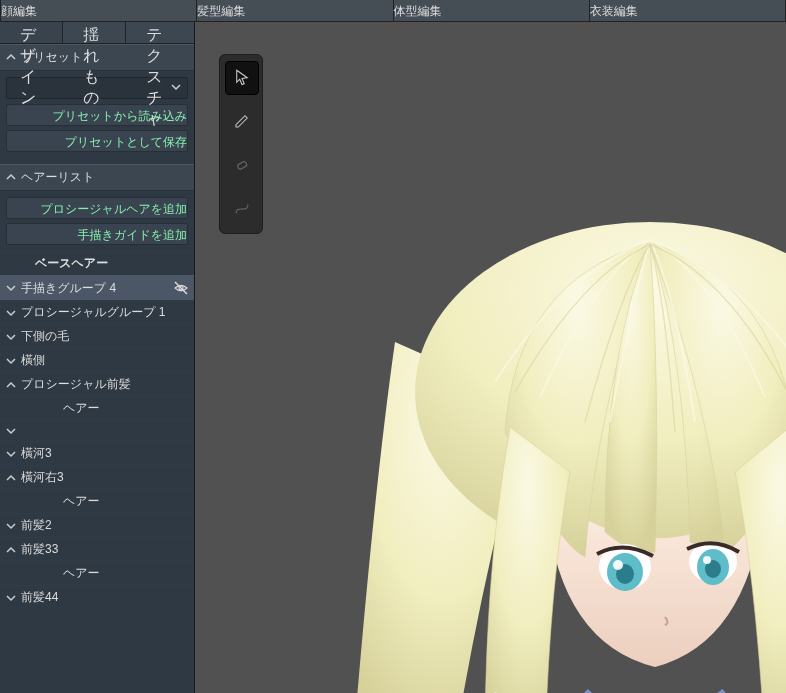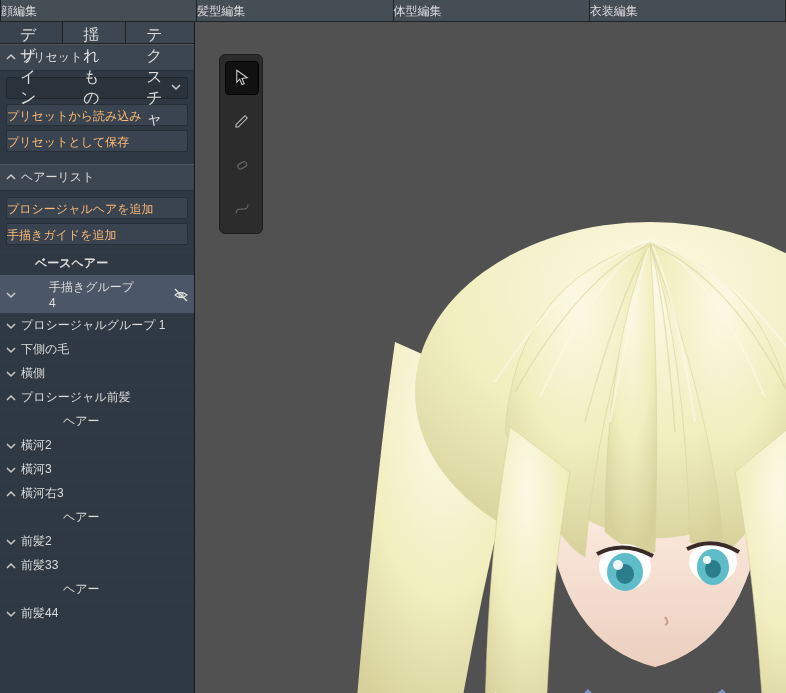--- a/index.html
+++ b/index.html
@@ -88,42 +88,41 @@
       cursor: pointer;
       margin-bottom: 5px;
     }
 
     .panel-button {
       width: 100%;
       height: 22px;
       background: #3a4450;
       border: 1px solid #262e36;
       border-radius: 2px;
-      text-align: left;
+      text-align: right;
       padding: 3px 0;
       cursor: pointer;
       margin-bottom: 4px;
       font-size: 12px;
-      color: #fdba74;
+      color: #86efac;
     }
 
     
     .tree {
       font-size: 12px;
     }
     .tree-item {
       display: flex;
       align-items: center;
       padding: 3px 4px;
       cursor: pointer;
       border-top: 1px solid rgba(255,255,255,0.02);
     }
     .tree-item.selected {
       background: #4b5766;
-      gap: 28px;
     }
     .tree-toggle {
       width: 14px; height: 14px;
       display: flex; align-items: center; justify-content: center;
       flex-shrink: 0;
     }
     .tree-spacer { width: 14px; flex-shrink: 0; }
     .tree-label { margin-left: 3px; flex: 1; }
     .indent-1 { padding-left: 18px; font-weight: bold; }
     .indent-2 { padding-left: 46px; }
@@ -281,21 +280,20 @@
         <div class="tree-item indent-2">
           <span class="tree-spacer"></span>
           <span class="tree-label">ヘアー</span>
         </div>
         <div class="tree-item">
           <span class="tree-toggle">
             <svg width="10" height="10" viewBox="0 0 10 10">
               <path d="M1 3 L5 7 L9 3" stroke="#ccc" stroke-width="1.5" fill="none"></path>
             </svg>
           </span>
-          <span class="tree-label">橫河2</span>
         </div>
         <div class="tree-item">
           <span class="tree-toggle">
             <svg width="10" height="10" viewBox="0 0 10 10">
               <path d="M1 3 L5 7 L9 3" stroke="#ccc" stroke-width="1.5" fill="none"></path>
             </svg>
           </span>
           <span class="tree-label">橫河3</span>
         </div>
         <div class="tree-item">

